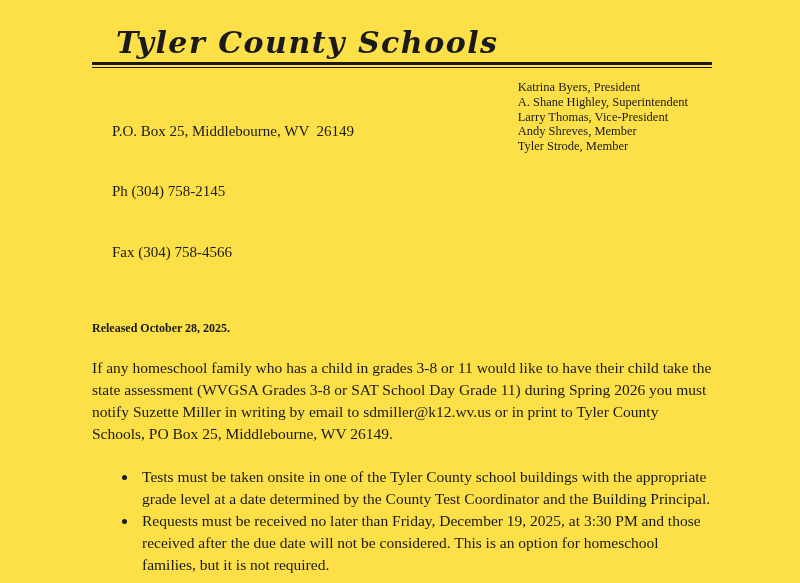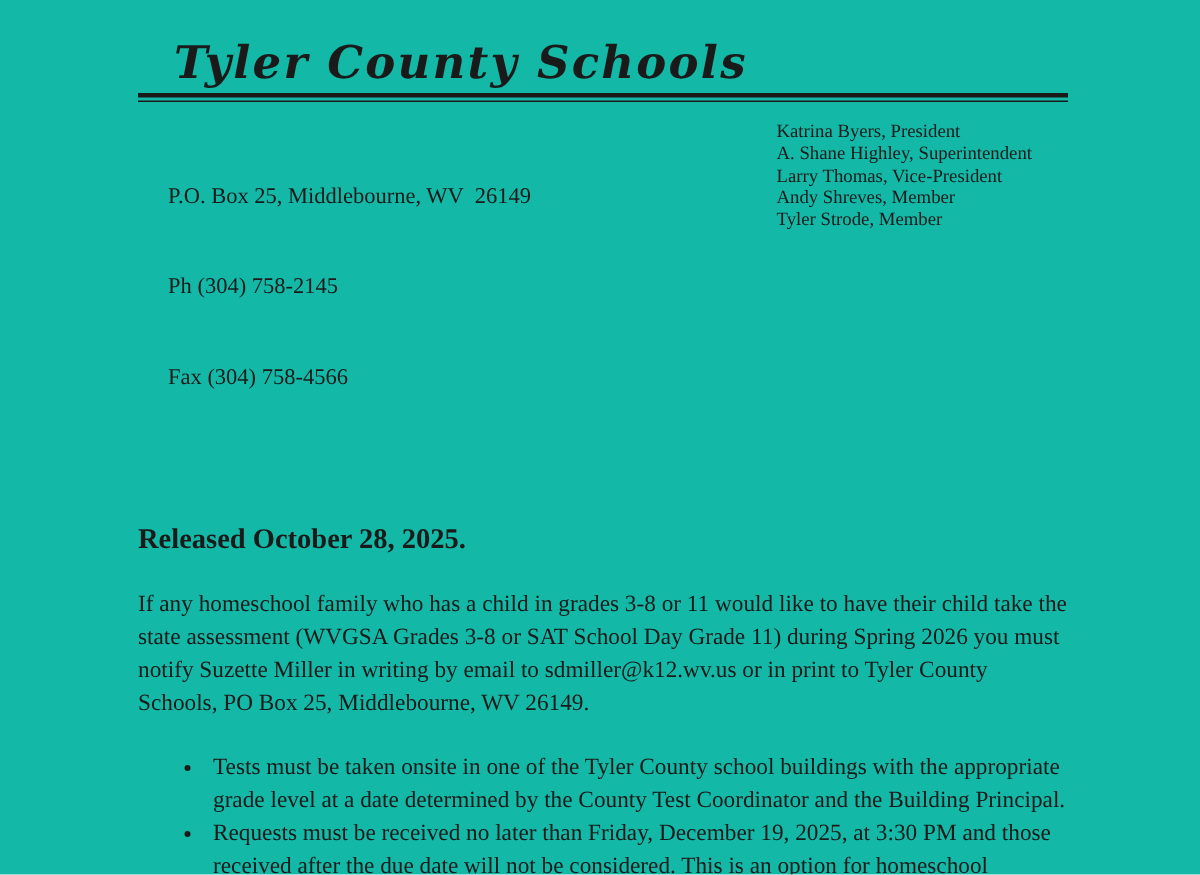--- a/index.html
+++ b/index.html
@@ -1,21 +1,21 @@
 <!DOCTYPE html>
 <html><head>
 <meta charset="utf-8">
 <style>
   * { margin: 0; padding: 0; box-sizing: border-box; }
   html, body { background: #ffffff; }
   .page {
     position: relative;
     width: 800px;
     height: 583px;
-    background: #14b8a6;
+    background: #fde047;
     color: #1a1a1a;
     font-family: "Liberation Serif", serif;
     overflow: hidden;
   }
   .content {
     padding: 26px 88px 0 92px;
   }
   
   .school-name {
     font-family: "DejaVu Serif", serif;
@@ -45,22 +45,22 @@
     white-space: pre-wrap;
   }
   .officials {
     font-size: 12.5px;
     line-height: 1.18;
     padding-right: 24px;
   }
   
   .released {
     font-weight: 700;
-    font-size: 19px;
-    margin-top: 46px;
+    font-size: 12px;
+    margin-top: 18px;
   }
   .intro {
     font-size: 15.5px;
     line-height: 1.42;
     margin-top: 21px;
   }
   .bullets {
     margin-top: 21px;
     padding-left: 46px;
     list-style-type: disc;

